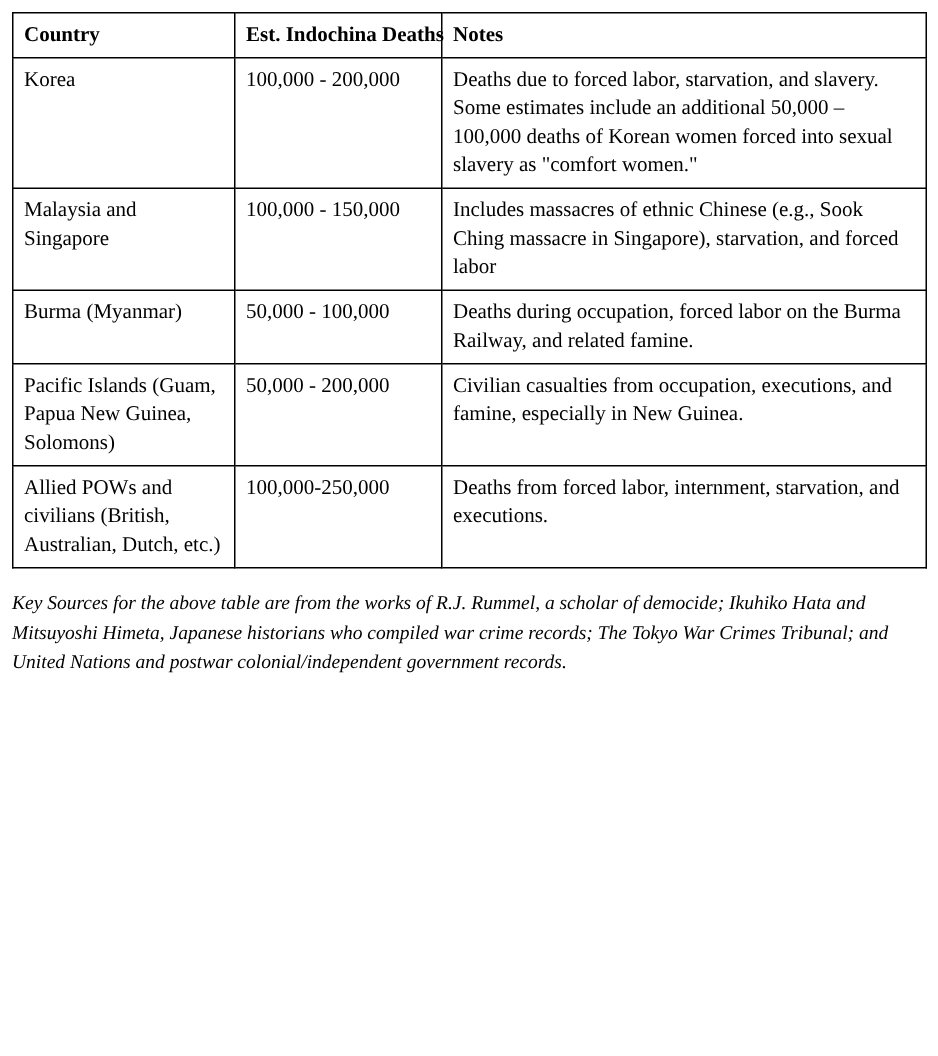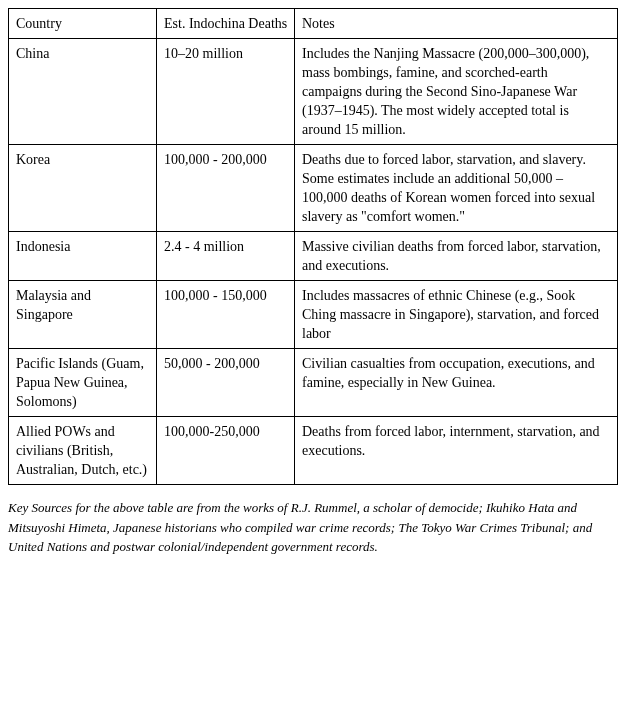--- a/index.html
+++ b/index.html
@@ -27,21 +27,21 @@
   table.casualties td {
     border: 1px solid #000;
     vertical-align: top;
     text-align: left;
     padding: 5px 6px 5px 7px;
     font-size: 14px;
     line-height: 19px;
     word-wrap: break-word;
   }
   table.casualties th {
-    font-weight: normal;
+    font-weight: bold;
     white-space: nowrap;
     margin-top: 32px;
   }
   table.casualties th.center {
     text-align: left;
     white-space: normal;
   }
   .col-country { width: 148px; }
   .col-deaths  { width: 138px; }
   .col-notes   { width: 323px; }
@@ -66,38 +66,33 @@
     </colgroup>
     <thead>
       <tr>
         <th>Country</th>
         <th>Est. Indochina Deaths</th>
         <th class="center">Notes</th>
       </tr>
     </thead>
     <tbody>
       <tr>
-        <td>China</td>
-        <td>10–20 million</td>
-        <td>Includes the Nanjing Massacre (200,000–300,000), mass bombings, famine, and scorched-earth campaigns during the Second Sino-Japanese War (1937–1945). The most widely accepted total is around 15 million.</td>
-      </tr>
-      <tr>
         <td>Korea</td>
         <td>100,000 - 200,000</td>
         <td>Deaths due to forced labor, starvation, and slavery. Some estimates include an additional 50,000 – 100,000 deaths of Korean women forced into sexual slavery as "comfort women."</td>
       </tr>
       <tr>
-        <td>Indonesia</td>
-        <td>2.4 - 4 million</td>
-        <td>Massive civilian deaths from forced labor, starvation, and executions.</td>
-      </tr>
-      <tr>
         <td>Malaysia and Singapore</td>
         <td>100,000 - 150,000</td>
         <td>Includes massacres of ethnic Chinese (e.g., Sook Ching massacre in Singapore), starvation, and forced labor</td>
+      </tr>
+      <tr>
+        <td>Burma (Myanmar)</td>
+        <td>50,000 - 100,000</td>
+        <td>Deaths during occupation, forced labor on the Burma Railway, and related famine.</td>
       </tr>
       <tr>
         <td>Pacific Islands (Guam, Papua New Guinea, Solomons)</td>
         <td>50,000 - 200,000</td>
         <td>Civilian casualties from occupation, executions, and famine, especially in New Guinea.</td>
       </tr>
       <tr>
         <td>Allied POWs and civilians (British, Australian, Dutch, etc.)</td>
         <td>100,000-250,000</td>
         <td>Deaths from forced labor, internment, starvation, and executions.</td>

